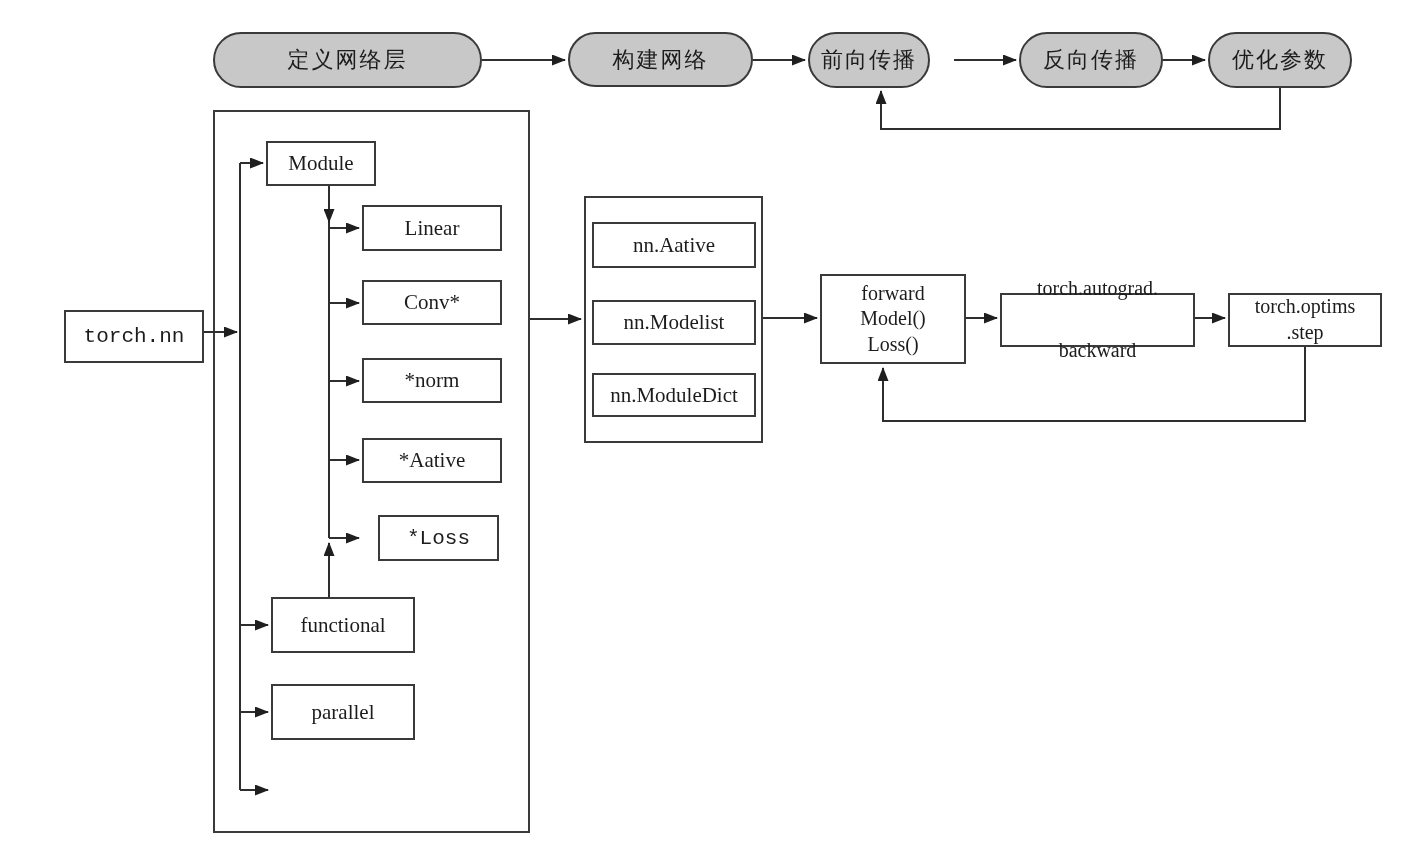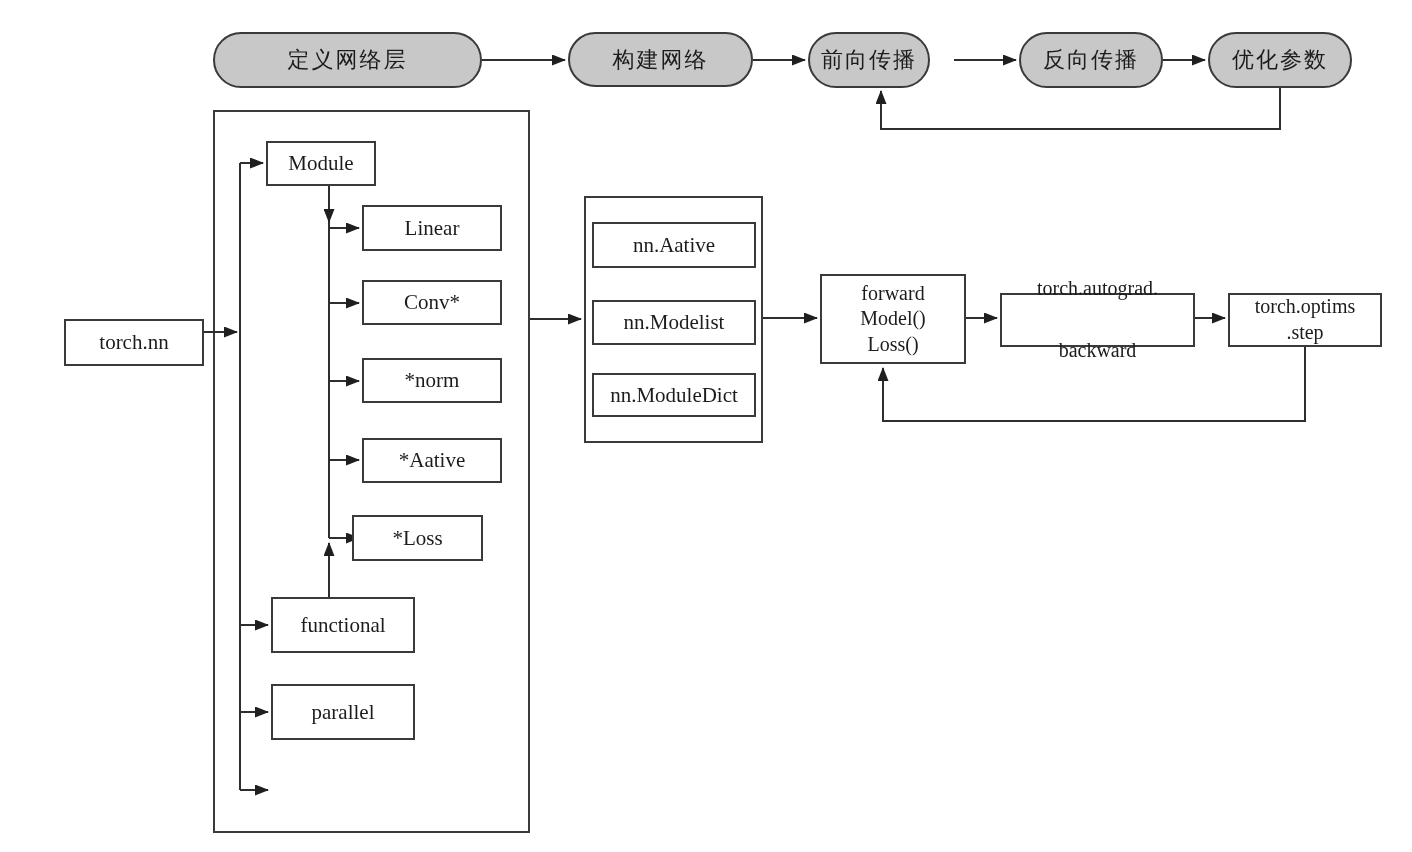--- a/index.html
+++ b/index.html
@@ -96,40 +96,40 @@
   <div class="node gray cn" style="left:808px; top:32px; width:122px; height:56px;">
     <span>前向传播</span>
   </div>
   <div class="node gray cn" style="left:1019px; top:32px; width:144px; height:56px;">
     <span>反向传播</span>
   </div>
   <div class="node gray cn" style="left:1208px; top:32px; width:144px; height:56px;">
     <span>优化参数</span>
   </div>
 
-  <div class="node lat" style="left:64px; top:319px; width:140px; height:47px;">
+  <div class="node lat" style="left:64px; top:310px; width:140px; height:53px;font-family:Liberation Mono, monospace;">
     <span>torch.nn</span>
   </div>
 
   <div class="node lat" style="left:266px; top:141px; width:110px; height:45px;">
     <span>Module</span>
   </div>
   <div class="node lat" style="left:362px; top:205px; width:140px; height:46px;">
     <span>Linear</span>
   </div>
   <div class="node lat" style="left:362px; top:280px; width:140px; height:45px;">
     <span>Conv*</span>
   </div>
   <div class="node lat" style="left:362px; top:358px; width:140px; height:45px;">
     <span>*norm</span>
   </div>
   <div class="node lat" style="left:362px; top:438px; width:140px; height:45px;">
     <span>*Aative</span>
   </div>
-  <div class="node lat" style="left:352px; top:515px; width:131px; height:46px;">
+  <div class="node lat" style="left:378px; top:515px; width:121px; height:46px;font-family:Liberation Mono, monospace;">
     <span>*Loss</span>
   </div>
 
   <div class="node lat" style="left:271px; top:597px; width:144px; height:56px;">
     <span>functional</span>
   </div>
   <div class="node lat" style="left:271px; top:684px; width:144px; height:56px;">
     <span>parallel</span>
   </div>
 

